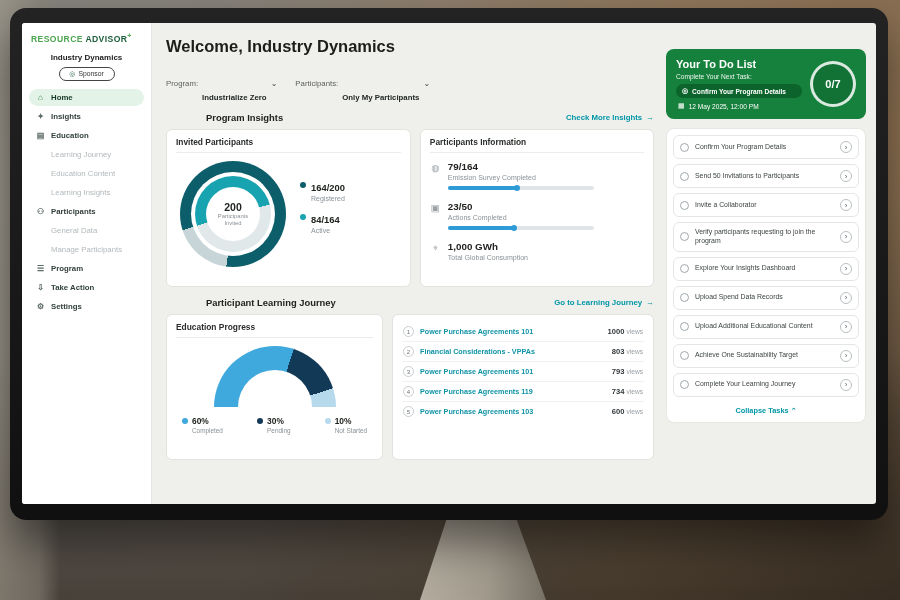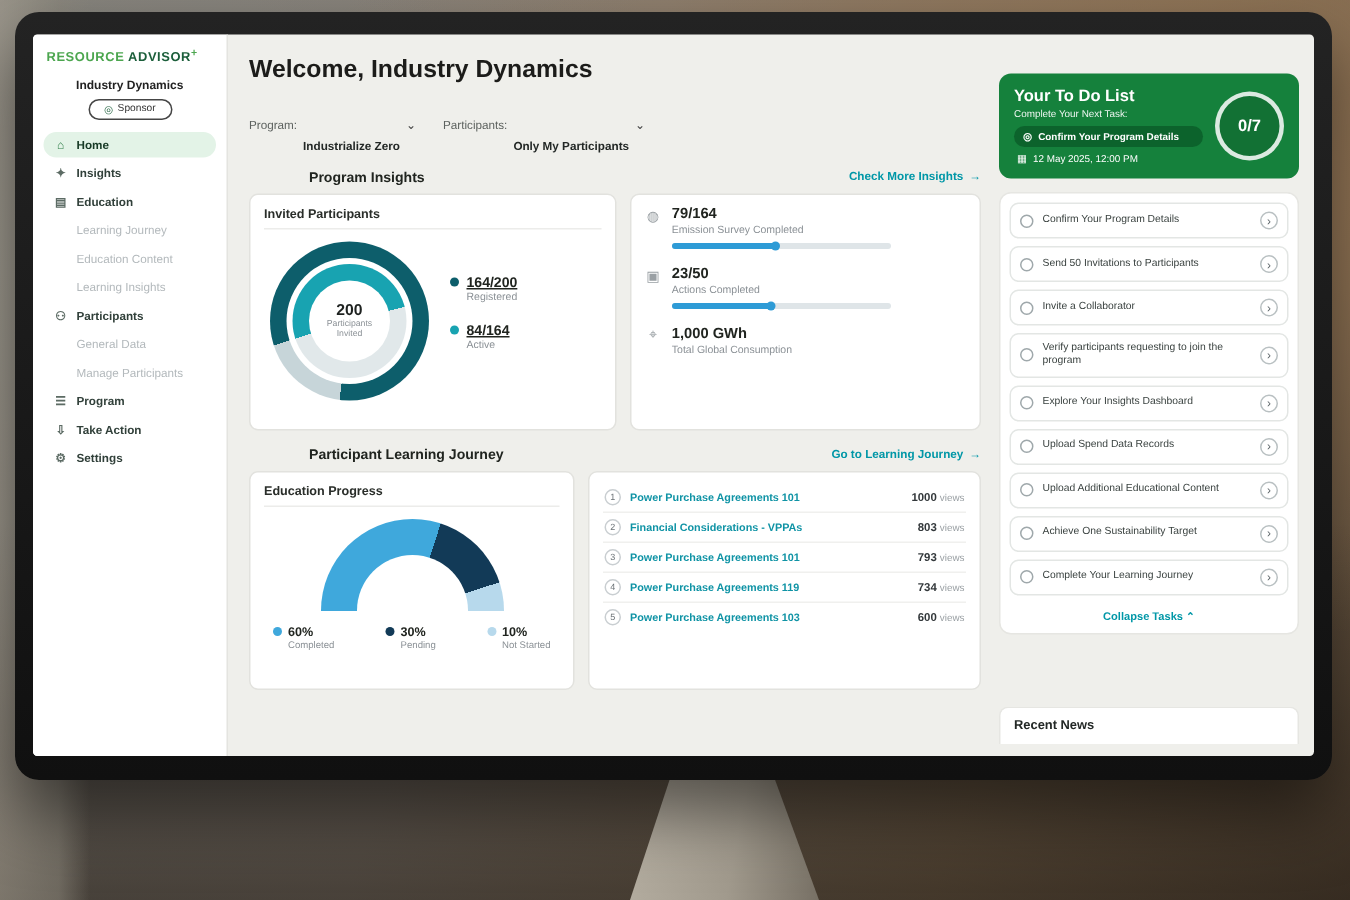--- a/index.html
+++ b/index.html
@@ -63,21 +63,21 @@
   .inv-body { display:flex; align-items:center; gap:14px; padding-left:4px; }
   .donut { position:relative; width:106px; height:106px; flex-shrink:0; }
   .donut .ring, .donut .hole { position:absolute; border-radius:50%; }
   .ring.outer { inset:0; }
   .hole.h1 { inset:11px; background:#fff; }
   .ring.inner { inset:15px; }
   .hole.h2 { inset:26px; background:#fff; display:flex; flex-direction:column; align-items:center; justify-content:center; text-align:center; }
   .hole.h2 b { font-size:10.5px; color:#1e2220; }
   .hole.h2 span { font-size:5.8px; color:#8b9196; width:44px; line-height:1.25; }
   .legend-v .lg-item { margin-bottom:12px; }
-  .lg-line { display:flex; align-items:center; gap:5px; font-size:9.4px; font-weight:bold; color:#20241f;text-decoration:underline; }
+  .lg-line { display:flex; gap:5px; font-size:9.4px; font-weight:bold; color:#20241f; }
   .dot { width:6px; height:6px; border-radius:50%; flex-shrink:0; }
   .dot.c1 { background:#0d5e6b; } .dot.c2 { background:#18a3b1; }
   .lg-sub { font-size:7px; color:#8b9196; margin:2px 0 0 11px; }
 
   
   .card.info { flex:1; min-height:158px; }
   .info-row { display:flex; gap:7px; margin-bottom:11px; }
   .info-ico { width:11px; font-size:9.5px; color:#9aa0a4; text-align:center; padding-top:1px; }
   .info-val { font-size:9.8px; font-weight:bold; color:#20241f; }
   .info-lbl { font-size:7px; color:#8b9196; margin-top:2px; }
@@ -251,20 +251,21 @@
                   <span class="dot c2"></span>
                   <span>84/164</span>
                 </div>
                 <div class="lg-sub">Active</div>
               </div>
             </div>
           </div>
         </div>
 
         <div class="card info">
+          <div class="card-title">Participants Information</div>
           <div class="info-row">
             <span class="info-ico">◍</span>
             <div>
               <div class="info-val">79/164</div>
               <div class="info-lbl">Emission Survey Completed</div>
               <div class="bar">
                 <div class="bar-fill" style="width: 48%;"></div>
               </div>
             </div>
           </div>
@@ -423,17 +424,16 @@
           <span class="task-check"></span>
           <span class="task-label">Complete Your Learning Journey</span>
           <span class="task-go">›</span>
         </div>
         <div class="collapse">
           <span>Collapse Tasks</span>
           <span class="cico">⌃</span>
         </div>
       </div>
 
-      <div class="news-bar">Recent News</div>
     </div>
 
   </div>
 </div>
 
 </body></html>

